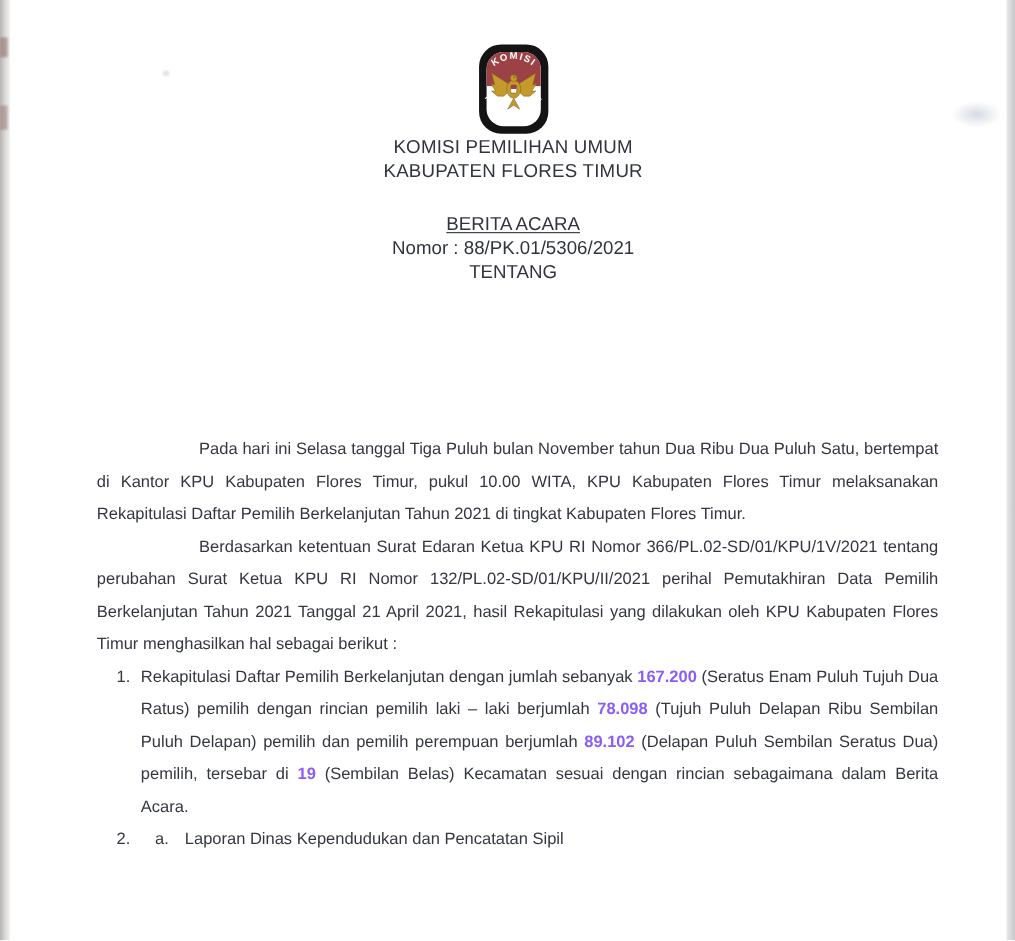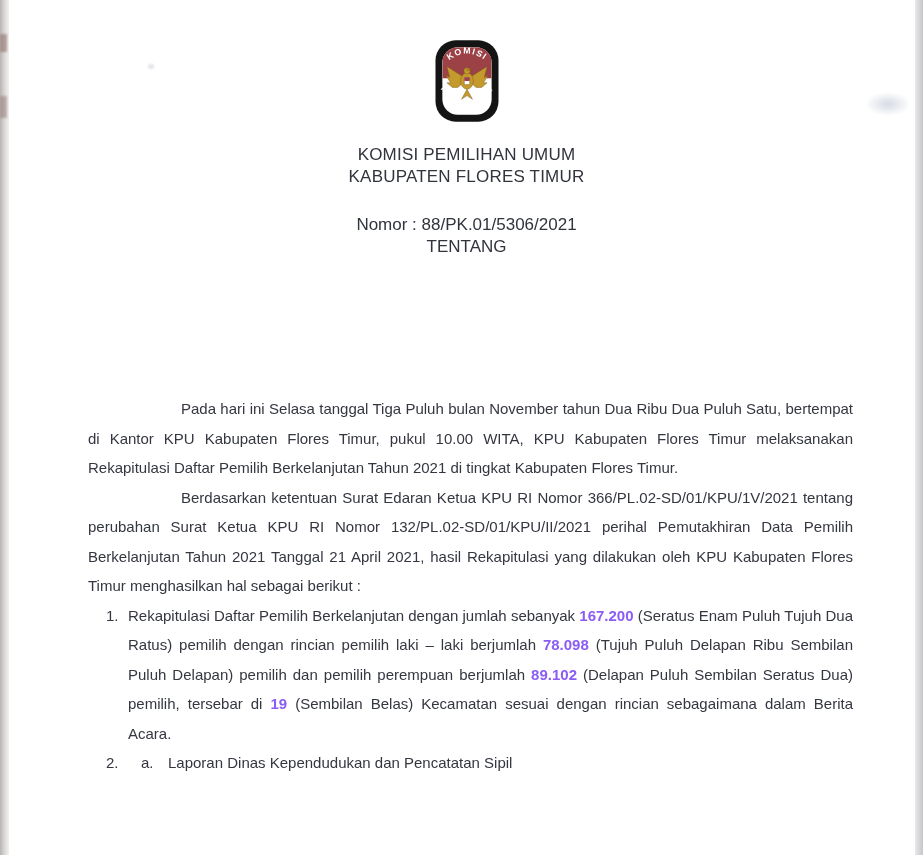--- a/index.html
+++ b/index.html
@@ -22,21 +22,21 @@
   .smudge-tr {
     position:absolute; right:12px; top:92px; width:46px; height:24px;
     background:radial-gradient(ellipse at center, rgba(150,158,185,.38), rgba(150,158,185,0) 70%);
   }
   .speck { position:absolute; left:148px; top:64px; width:6px; height:5px; border-radius:50%;
     background:rgba(170,175,190,.35); filter:blur(1px); }
 
   
   .header { position:absolute; left:40px; right:30px; top:0; text-align:center; }
   .logo-wrap { margin-top:39px; height:84px; }
-  .org { margin-top:21px; font-size:17px; line-height:22px; letter-spacing:.2px; color:#31343d; }
+  .org { font-size:17px; line-height:22px; letter-spacing:.2px; color:#31343d; }
   .docid { margin-top:26px; font-size:17px; line-height:22px; color:#31343d; }
   .doc-type { text-decoration:underline; text-underline-offset:2px; }
   .tentang { font-size:17px; line-height:22px; color:#31343d; }
   .subject { margin-top:23px; font-size:17px; line-height:22px; color:#31343d; }
 
   
   .bodytext {
     position:absolute; left:88px; right:70px; top:394px;
     font-size:15px; line-height:29.5px; text-align:justify; color:#343740;
   }
@@ -99,20 +99,21 @@
         </text>
       </svg>
     </div>
 
     <div class="org">
       <div>KOMISI PEMILIHAN UMUM</div>
       <div>KABUPATEN FLORES TIMUR</div>
     </div>
 
     <div class="docid">
+      <div class="doc-type">BERITA ACARA</div>
       <div>Nomor : 88/PK.01/5306/2021</div>
     </div>
 
     <div class="tentang">TENTANG</div>
 
   </div>
 
   <div class="bodytext">
 
     <p class="para">Pada hari ini Selasa tanggal Tiga Puluh bulan November tahun Dua Ribu Dua Puluh Satu, bertempat di Kantor KPU Kabupaten Flores Timur, pukul 10.00 WITA, KPU Kabupaten Flores Timur melaksanakan Rekapitulasi Daftar Pemilih Berkelanjutan  Tahun 2021 di tingkat Kabupaten Flores Timur.</p>

